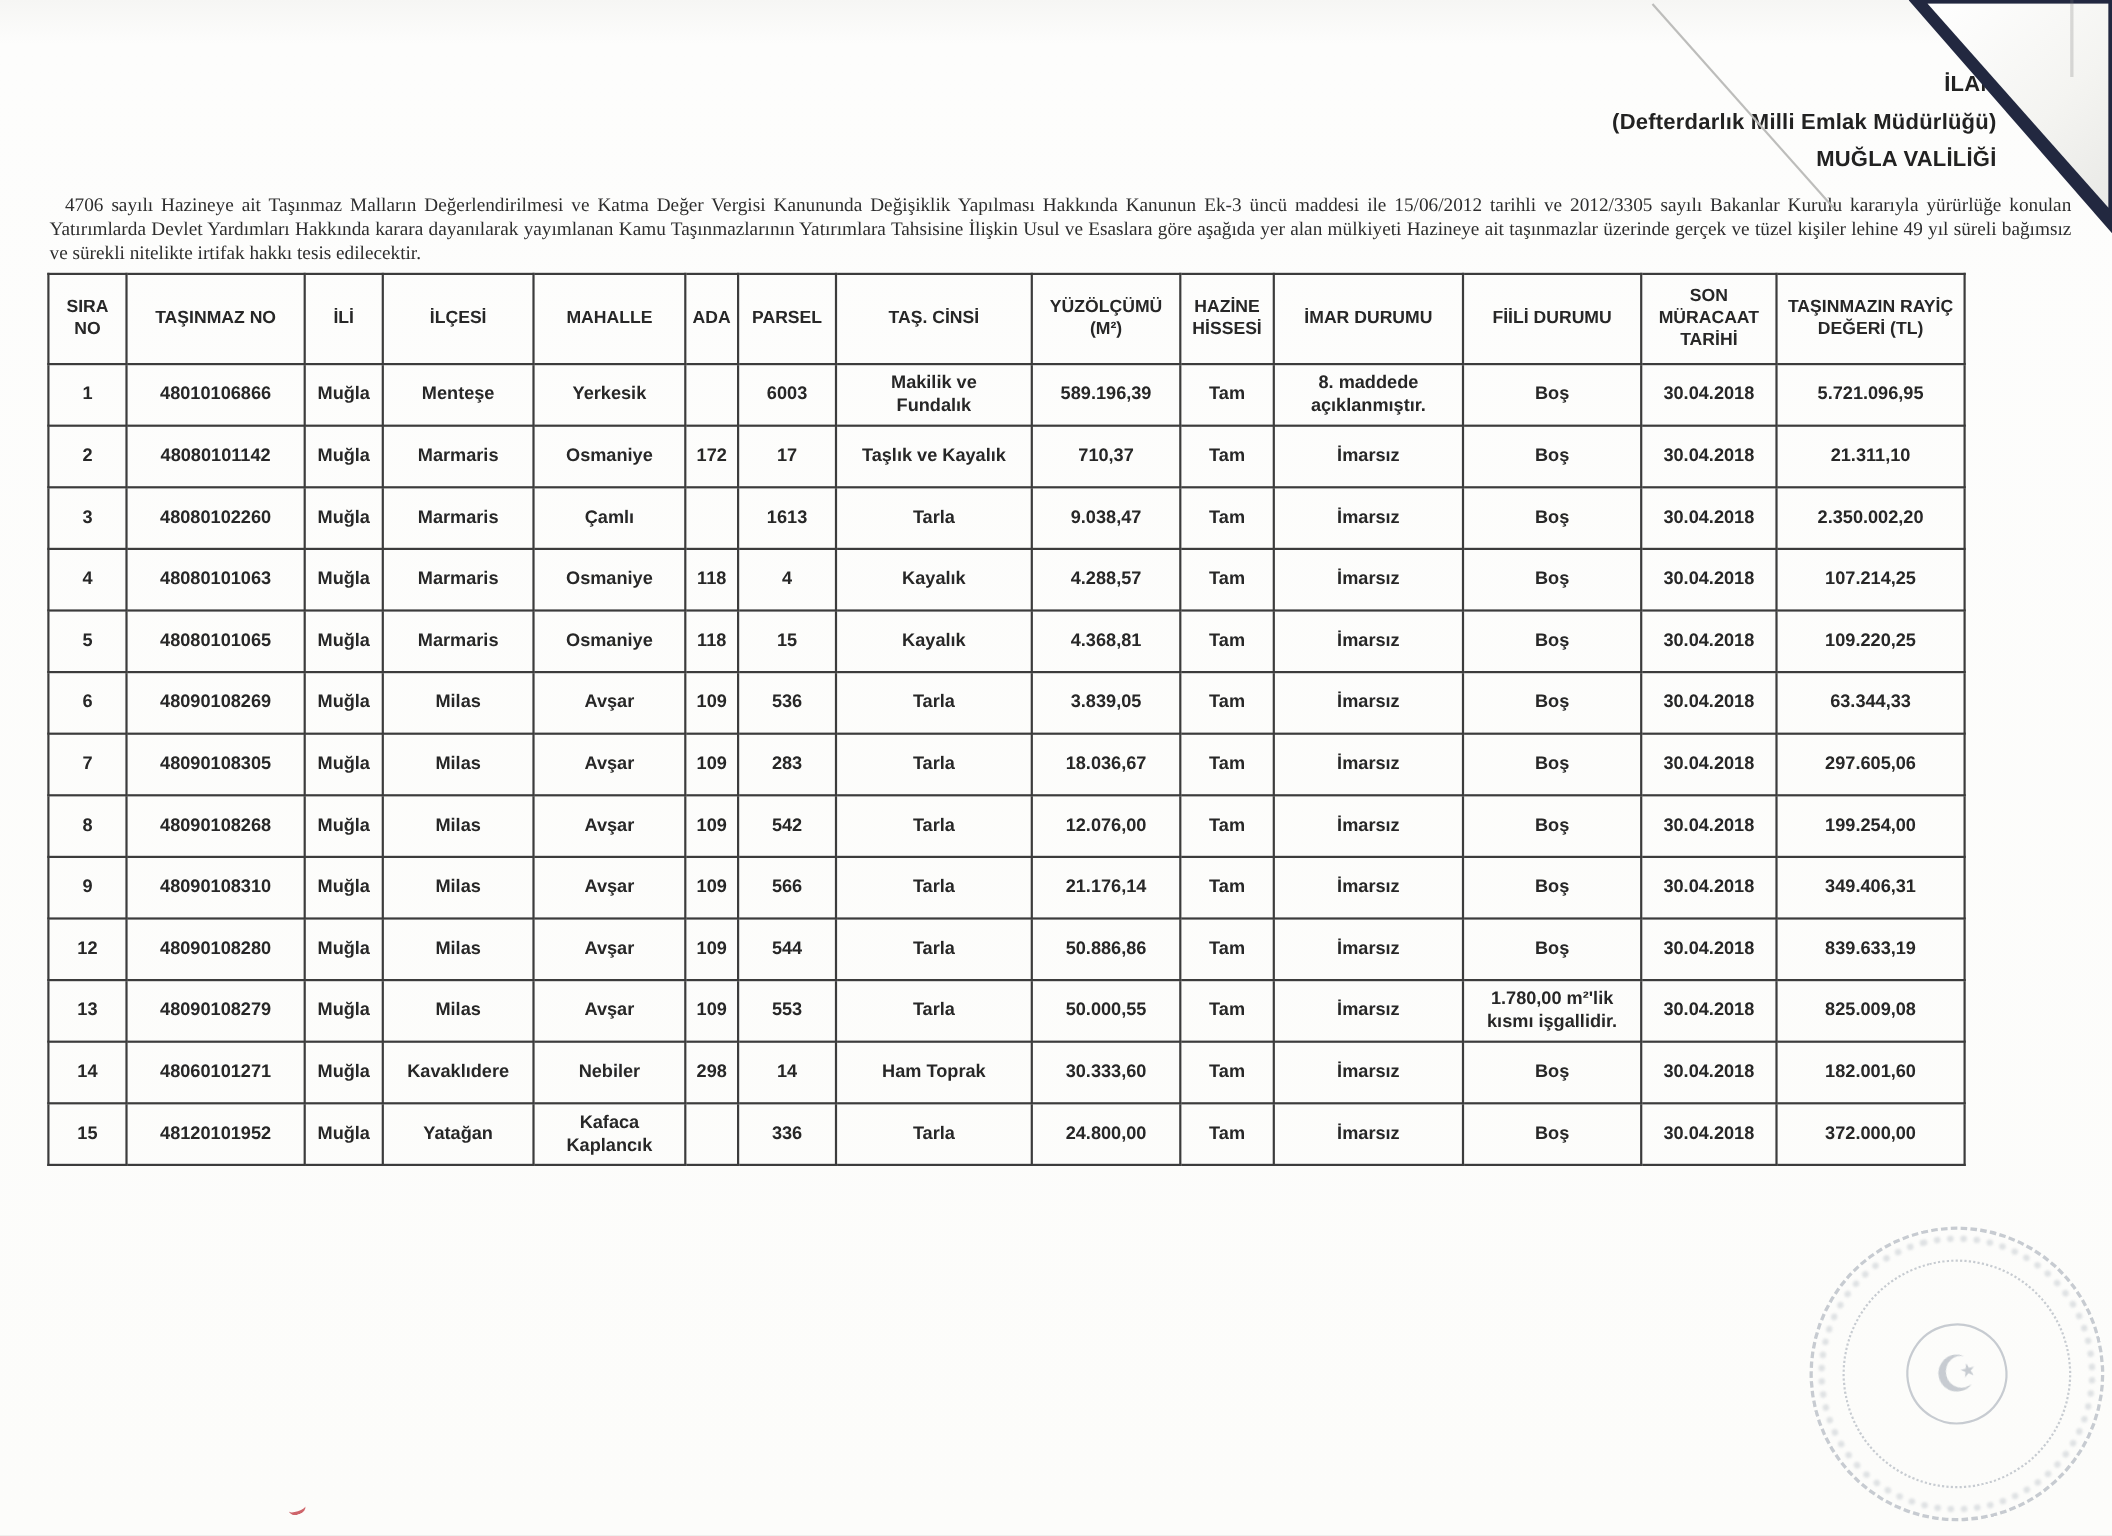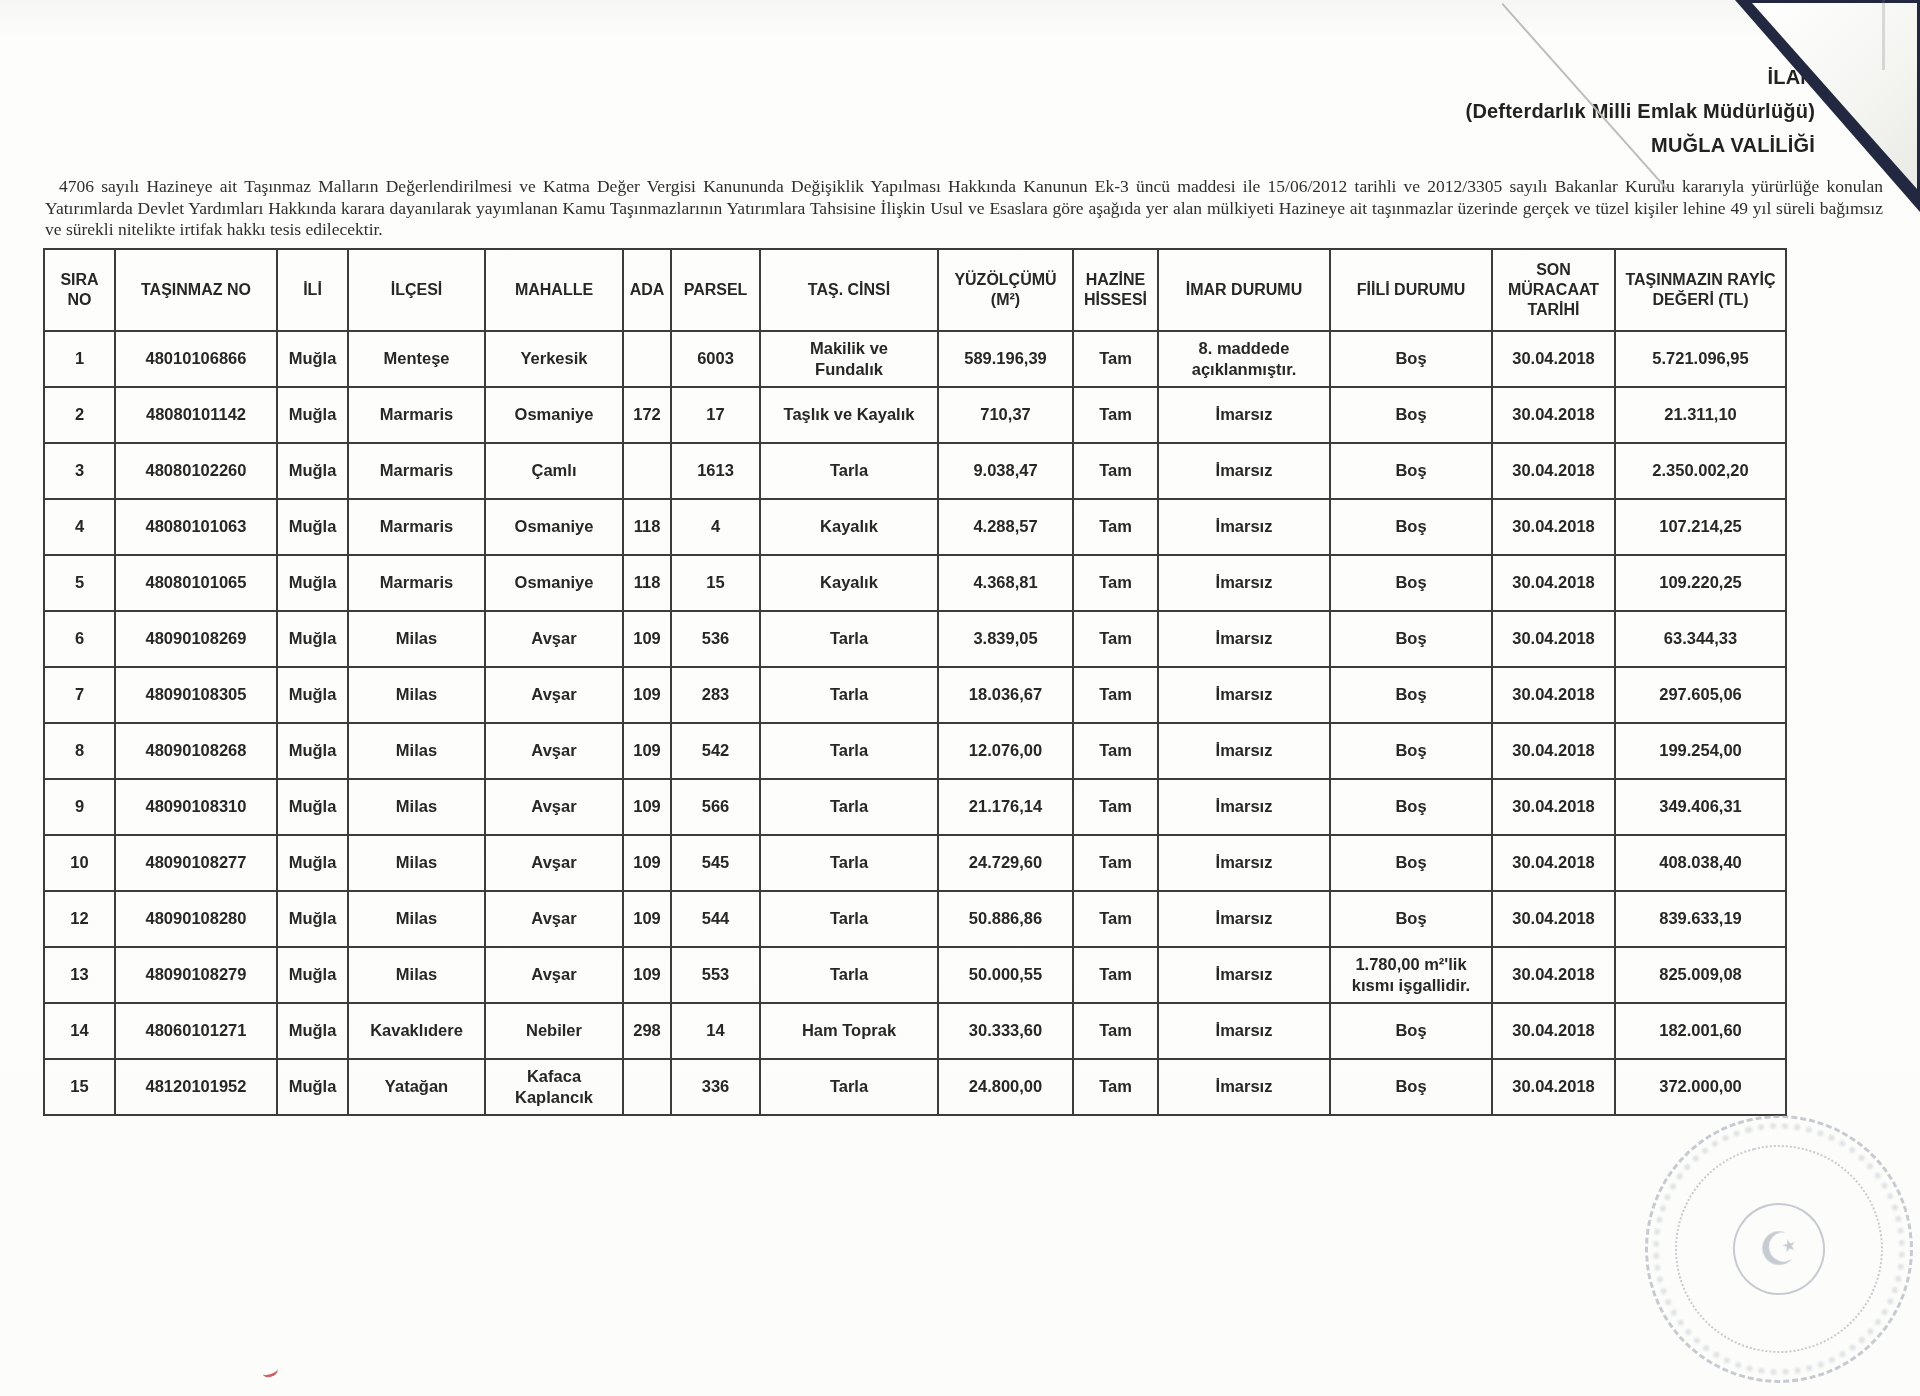--- a/index.html
+++ b/index.html
@@ -292,36 +292,20 @@
           <td>566</td>
           <td>Tarla</td>
           <td>21.176,14</td>
           <td>Tam</td>
           <td>İmarsız</td>
           <td>Boş</td>
           <td>30.04.2018</td>
           <td>349.406,31</td>
         </tr>
         <tr>
-          <td>10</td>
-          <td>48090108277</td>
-          <td>Muğla</td>
-          <td>Milas</td>
-          <td>Avşar</td>
-          <td>109</td>
-          <td>545</td>
-          <td>Tarla</td>
-          <td>24.729,60</td>
-          <td>Tam</td>
-          <td>İmarsız</td>
-          <td>Boş</td>
-          <td>30.04.2018</td>
-          <td>408.038,40</td>
-        </tr>
-        <tr>
           <td>12</td>
           <td>48090108280</td>
           <td>Muğla</td>
           <td>Milas</td>
           <td>Avşar</td>
           <td>109</td>
           <td>544</td>
           <td>Tarla</td>
           <td>50.886,86</td>
           <td>Tam</td>

